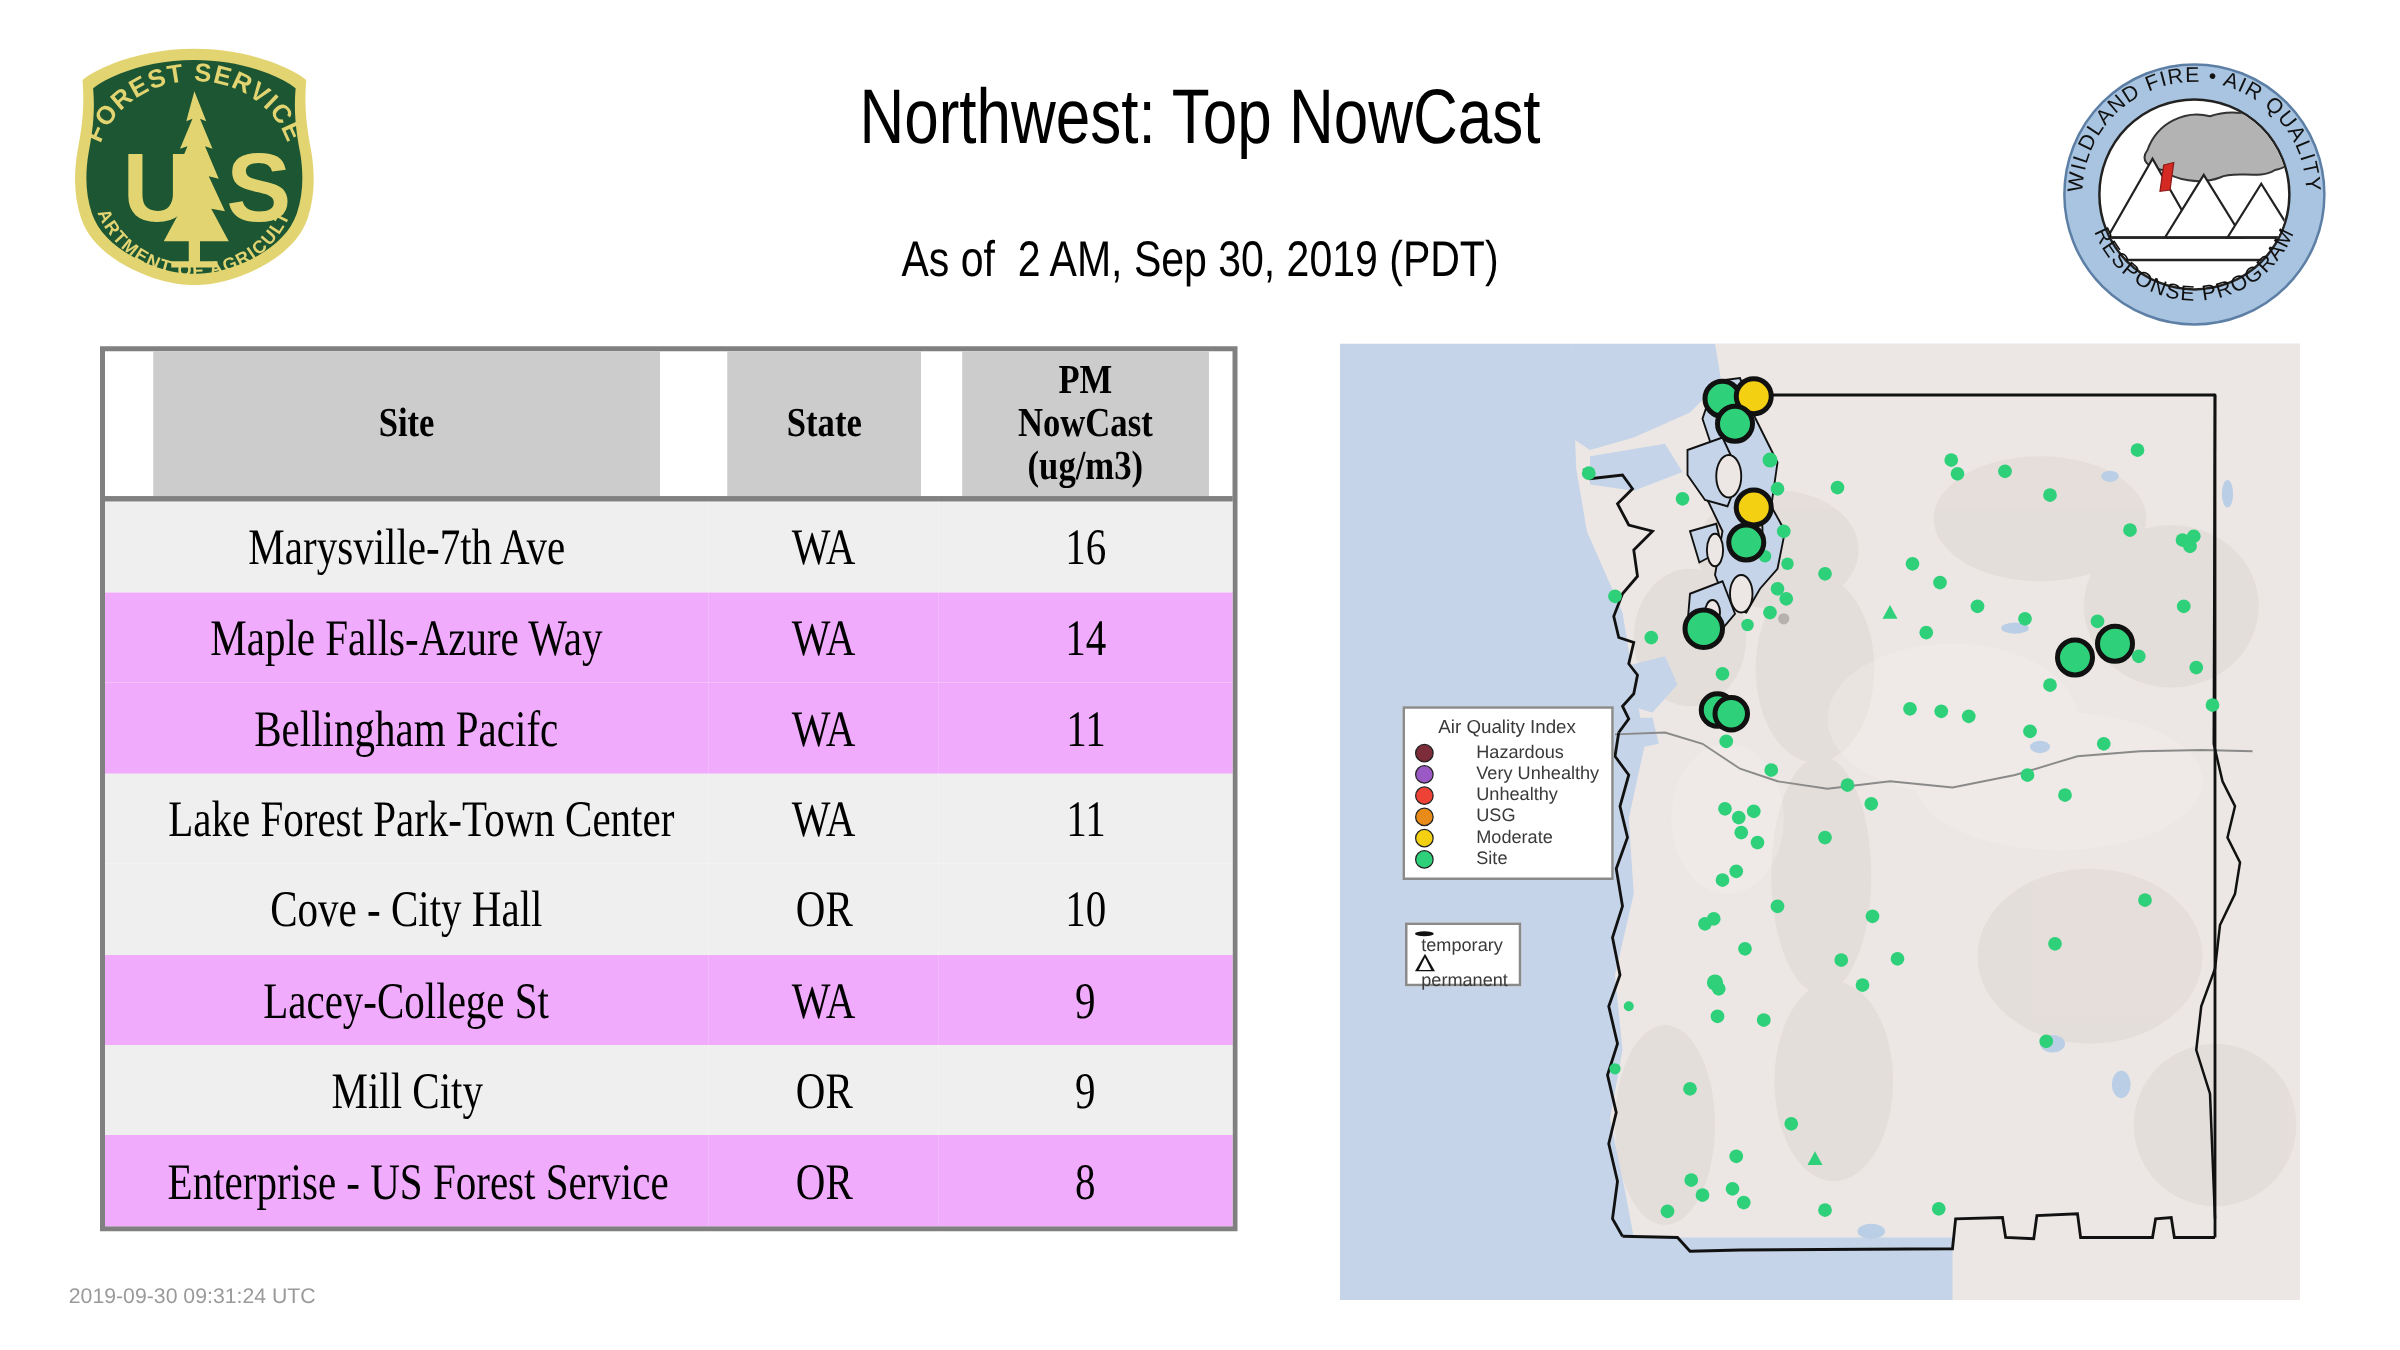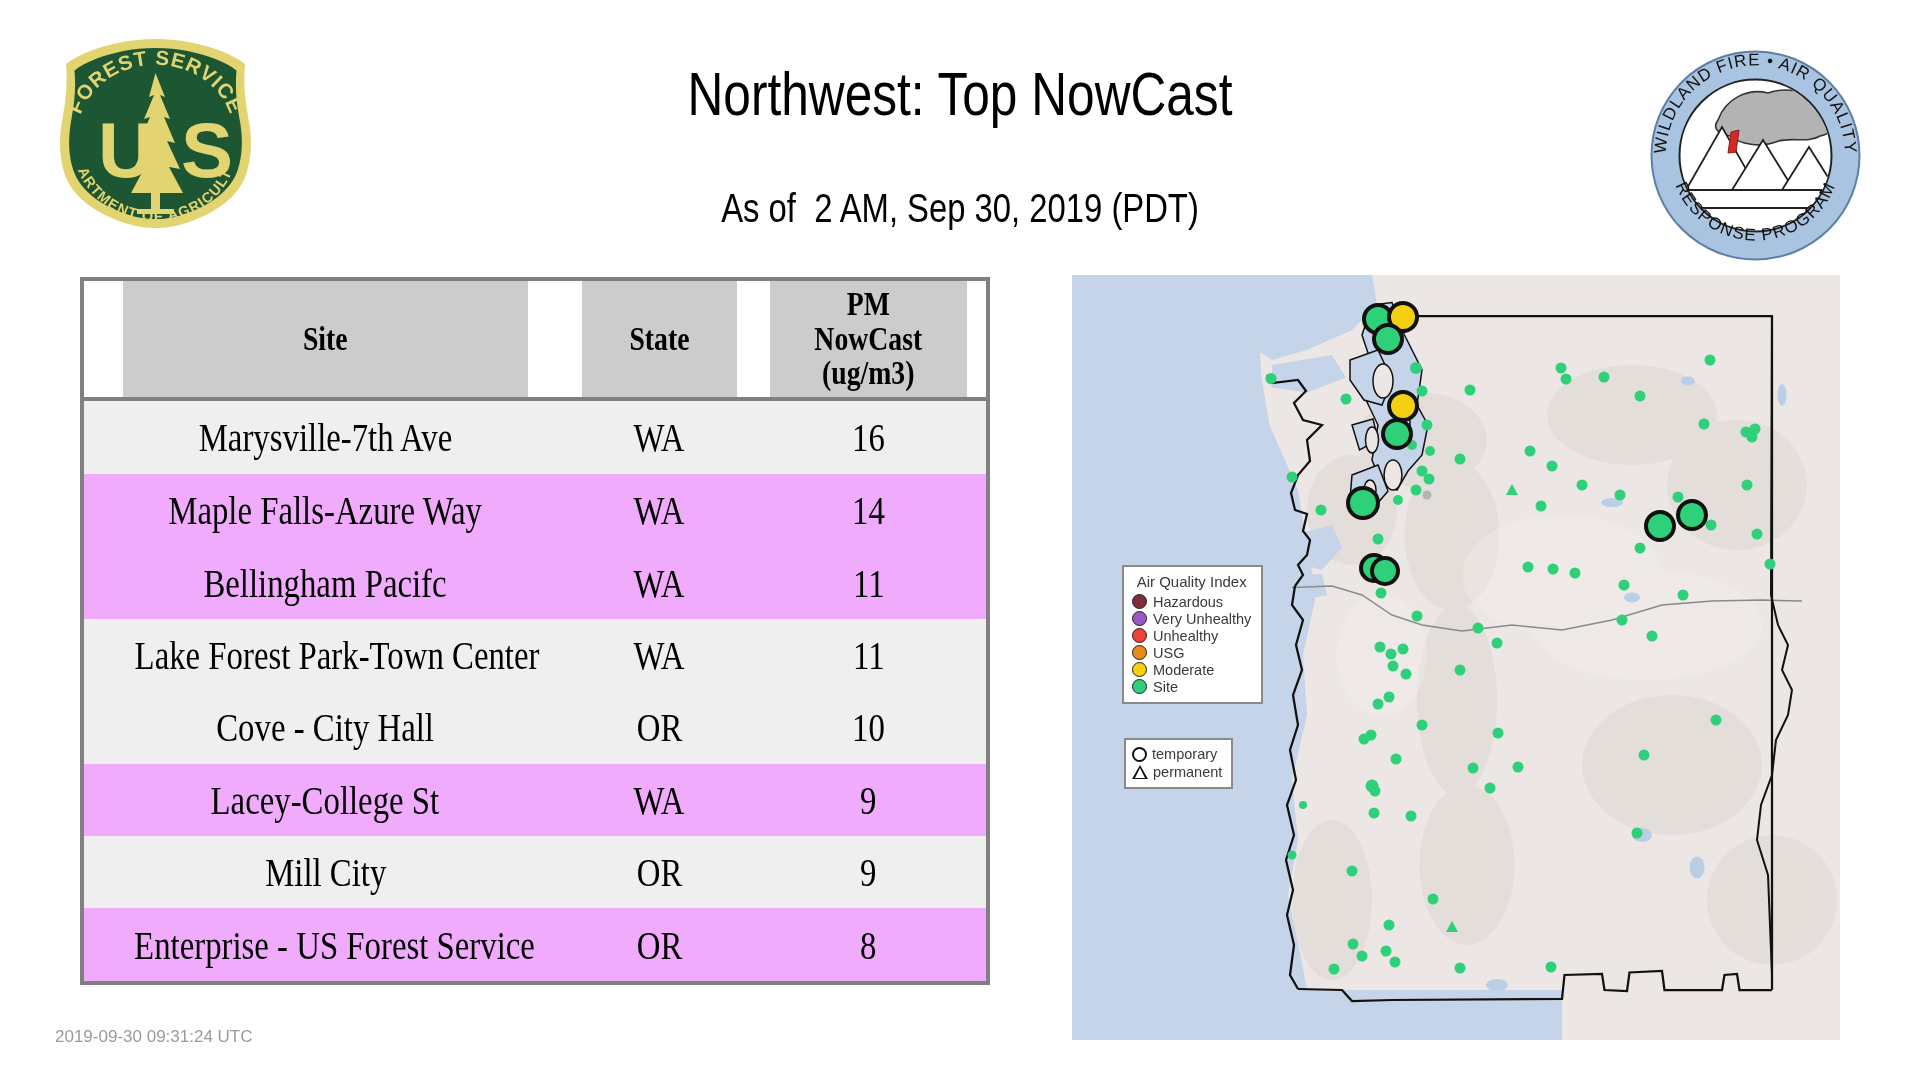--- a/index.html
+++ b/index.html
@@ -58,28 +58,28 @@
   }
   #map svg{display:block;width:100%;height:100%;}
 
   
   .map-legend{
     position:absolute;background:#ffffff;border:2px solid #8a8a8a;
     font-family:"Liberation Sans",sans-serif;color:#3a3a3a;
   }
   #aqi-legend{left:50px;top:270px;padding:6px 10px 7px 8px;margin-top:20px;}
   #aqi-legend .lg-title{font-size:15px;text-align:center;margin-bottom:3px;color:#3a3a3a;}
-  #aqi-legend .lg-row{display:flex;align-items:center;height:17px;}
+  #aqi-legend .lg-row{display:flex;align-items:flex-end;height:17px;gap:28px;}
   #aqi-legend .dot{
     width:13px;height:13px;border-radius:50%;border:1.4px solid #222;margin-right:6px;flex:none;
   }
   #aqi-legend .lg-label{font-size:14.5px;white-space:nowrap;}
 
   #type-legend{left:52px;top:463px;padding:5px 9px 6px 6px;}
-  #type-legend .tl-row{display:flex;align-items:center;height:18px;}
+  #type-legend .tl-row{display:flex;height:18px;flex-direction:column;}
   #type-legend .tl-label{font-size:14.5px;margin-left:5px;white-space:nowrap;}
   .sym-circle{width:15px;height:15px;border-radius:50%;border:2px solid #111;box-sizing:border-box;}
   .sym-tri{width:0;height:0;border-left:8px solid transparent;border-right:8px solid transparent;border-bottom:14px solid #111;position:relative;}
   .sym-tri::after{content:"";position:absolute;left:-5.5px;top:3px;width:0;height:0;
      border-left:5.5px solid transparent;border-right:5.5px solid transparent;border-bottom:10px solid #fff;}
 
   
   #stamp{
     position:absolute;left:55px;top:1027px;font-size:17px;color:#9a9a9a;
     font-family:"Liberation Sans",sans-serif;

